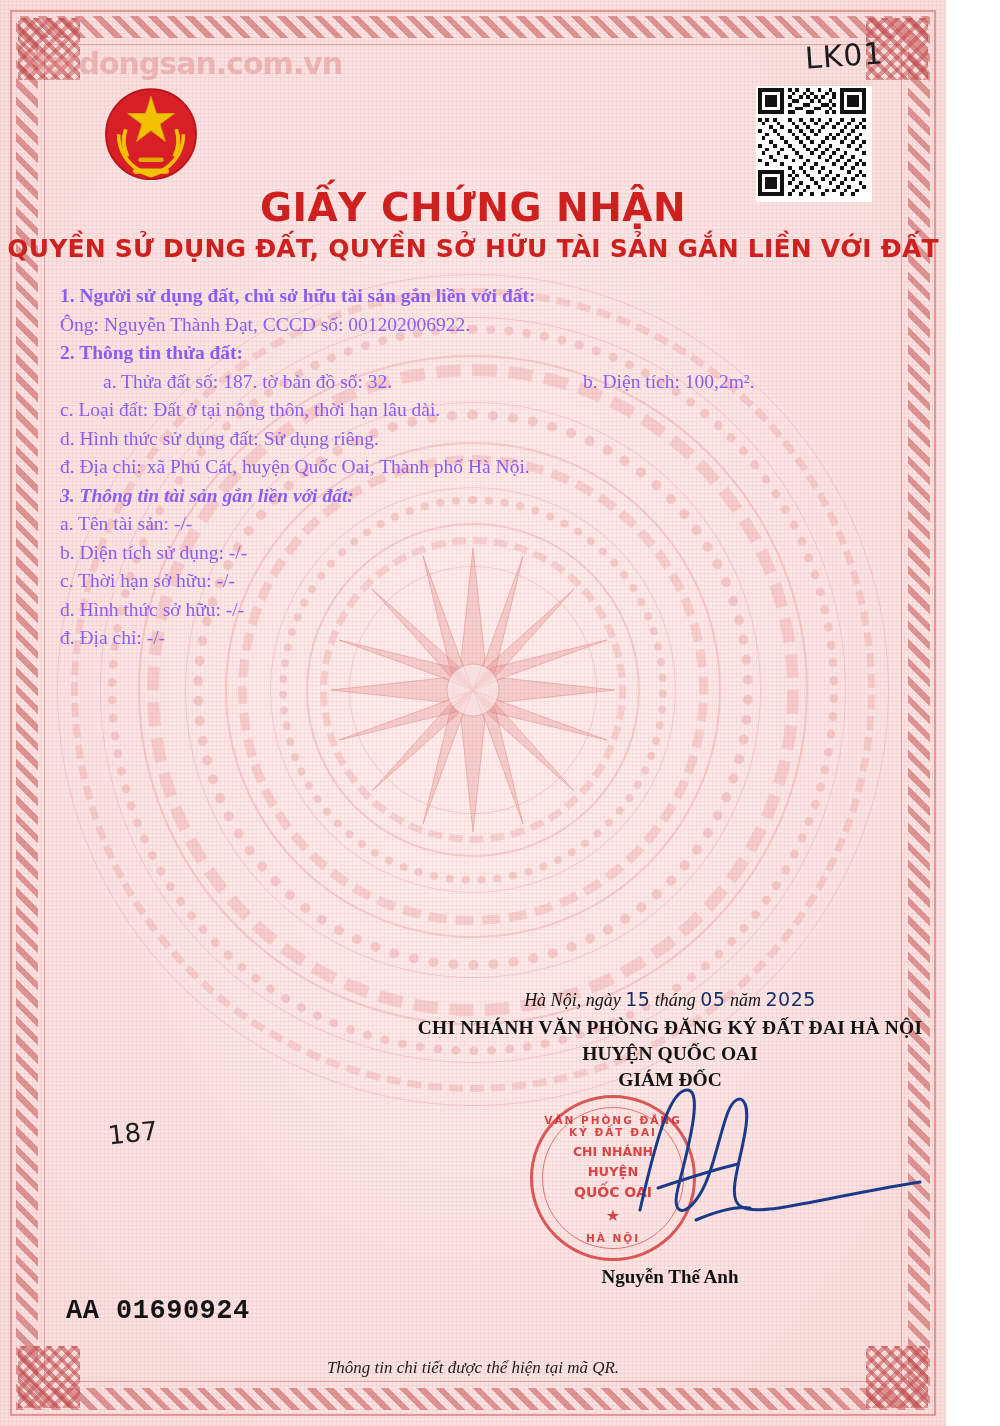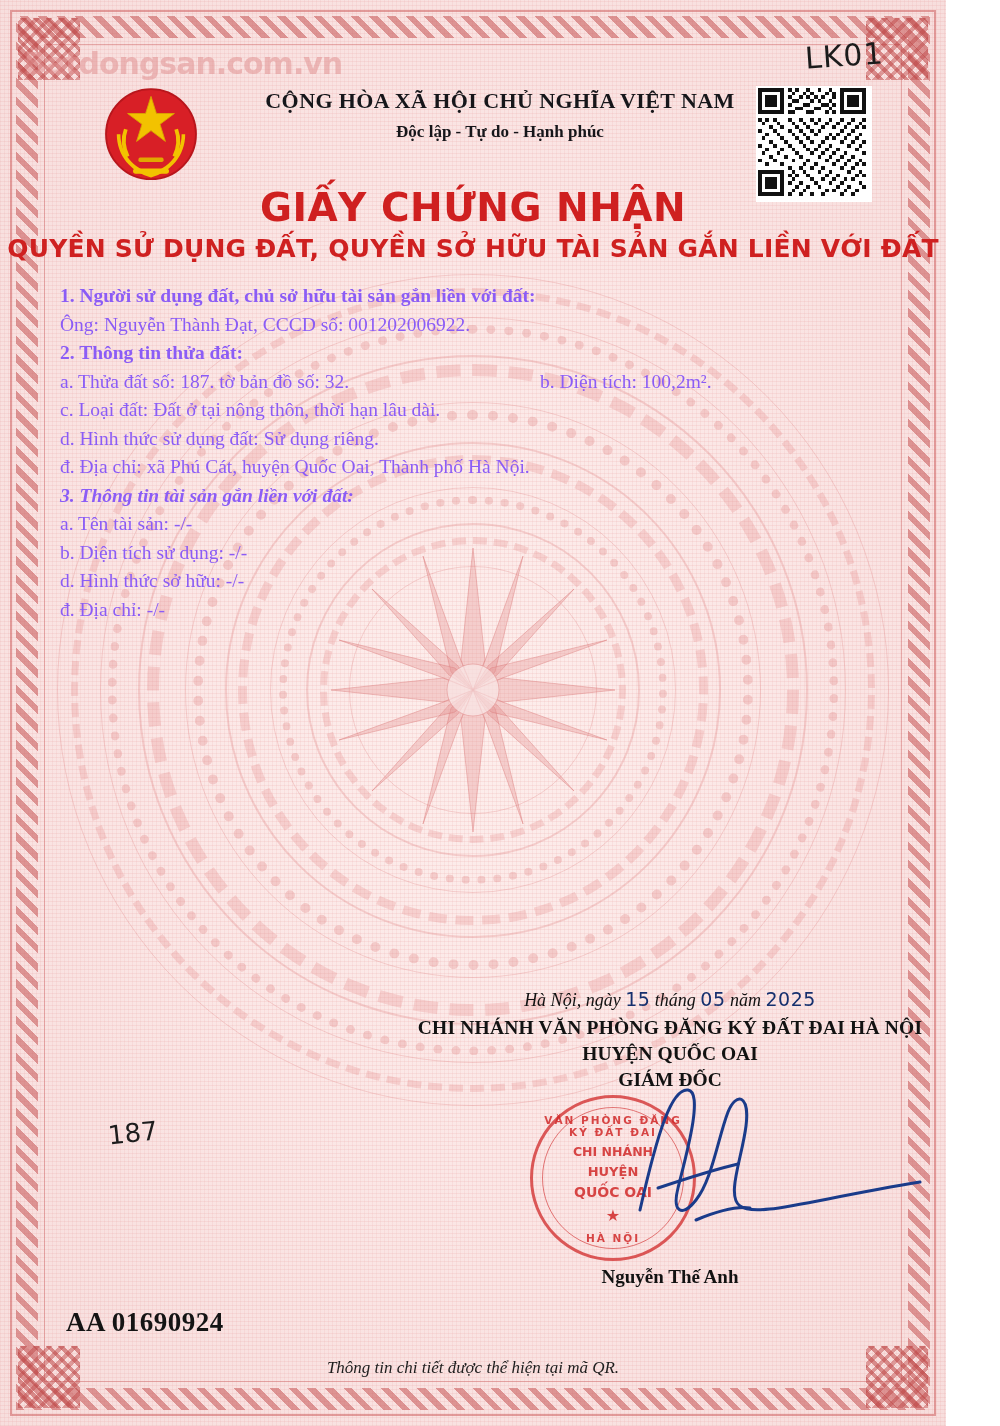--- a/index.html
+++ b/index.html
@@ -216,20 +216,21 @@
   }
   .body-block .b {
     font-weight: bold;
   }
   .body-block .bi {
     font-weight: bold;
     font-style: italic;
   }
   .row-2a {
     position: relative;
+    margin-left: 43px;
   }
   .row-2a .col-b {
     position: absolute;
     left: 480px;
     top: 0;
   }
 
   
   .sign-area {
     position: absolute;
@@ -335,22 +336,22 @@
     left: 600px;
     top: 1060px;
     width: 340px;
     height: 200px;
     pointer-events: none;
   }
 
   .serial {
     position: absolute;
     left: 66px;
-    bottom: 88px;
-    font-family: Liberation Serif, serif;
+    bottom: 100px;
+    font-family: Liberation Mono, monospace;
     font-size: 27px;
     font-weight: bold;
     color: #141414;
     letter-spacing: 0.5px;
   }
   .parcel-hand {
     position: absolute;
     left: 108px;
     top: 1118px;
     font-family: "DejaVu Sans", sans-serif;
@@ -659,42 +660,39 @@
             <rect x="14" y="28" width="1" height="1"></rect>
             <rect x="17" y="28" width="1" height="1"></rect>
             <rect x="22" y="28" width="1" height="1"></rect>
             <rect x="25" y="28" width="1" height="1"></rect>
         </g>
       </svg>
     </div>
 
     <div class="lk-code">LK01</div>
 
-    <div class="header-block">
-      <div class="nation-line">CỘNG HÒA XÃ HỘI CHỦ NGHĨA VIỆT NAM</div>
-      <div class="motto-line">Độc lập - Tự do - Hạnh phúc</div>
-    </div>
 
     <div class="title-1">GIẤY CHỨNG NHẬN</div>
     <div class="title-2">QUYỀN SỬ DỤNG ĐẤT, QUYỀN SỞ HỮU TÀI SẢN GẮN LIỀN VỚI ĐẤT</div>
 
     <div class="body-block">
       <div class="line b">1. Người sử dụng đất, chủ sở hữu tài sản gắn liền với đất:</div>
       <div class="line">Ông: Nguyễn Thành Đạt, CCCD số: 001202006922.</div>
       <div class="line b">2. Thông tin thửa đất:</div>
       <div class="line row-2a">
         <span>a. Thửa đất số: 187.   tờ bản đồ số: 32.</span>
         <span class="col-b">b. Diện tích: 100,2m².</span>
       </div>
       <div class="line">c. Loại đất: Đất ở tại nông thôn, thời hạn lâu dài.</div>
       <div class="line">d. Hình thức sử dụng đất: Sử dụng riêng.</div>
       <div class="line">đ. Địa chỉ: xã Phú Cát, huyện Quốc Oai, Thành phố Hà Nội.</div>
       <div class="line bi">3. Thông tin tài sản gắn liền với đất:</div>
       <div class="line">a. Tên tài sản: -/-</div>
       <div class="line">b. Diện tích sử dụng: -/-</div>
+      <div class="line">c. Thời hạn sở hữu: -/-</div>
       <div class="line">d. Hình thức sở hữu: -/-</div>
       <div class="line">đ. Địa chỉ: -/-</div>
     </div>
 
     <div class="sign-area">
       <div class="date-line">
         <span>Hà Nội, ngày</span>
         <span class="hand">15</span>
         <span>tháng</span>
         <span class="hand">05</span>

